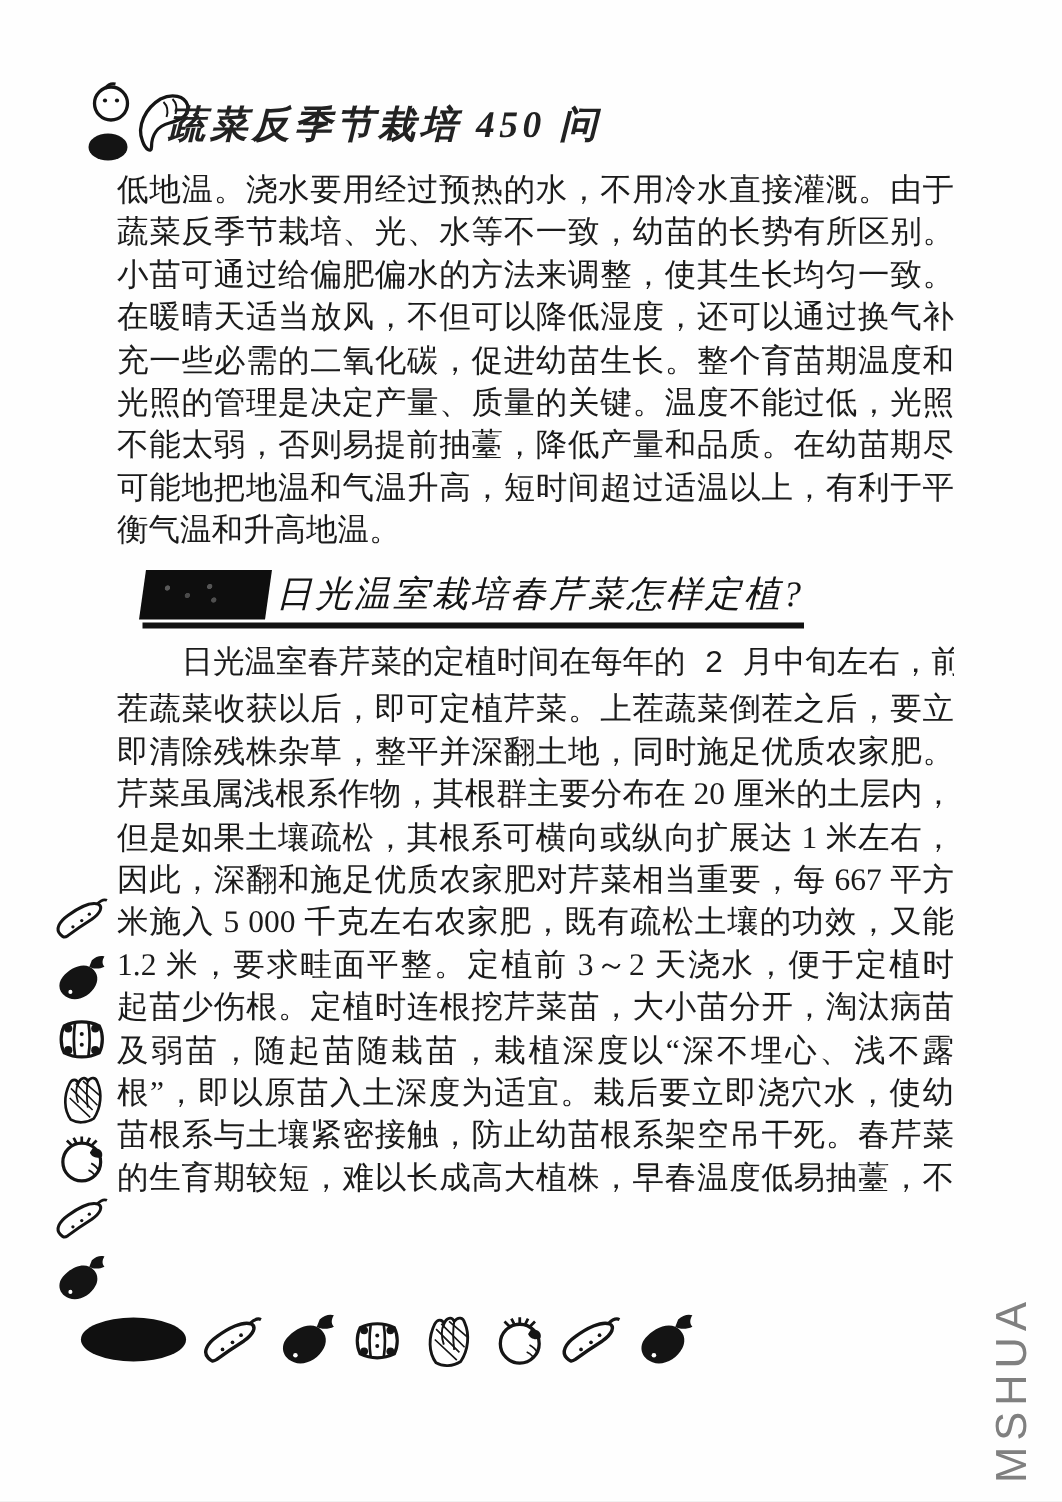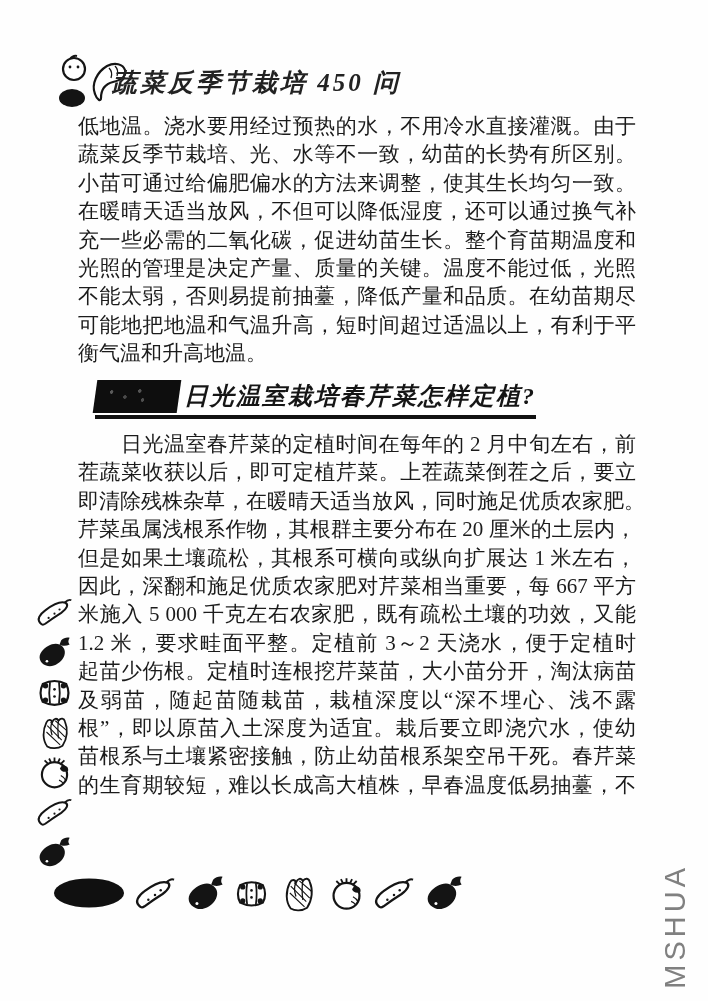--- a/index.html
+++ b/index.html
@@ -28,21 +28,21 @@
   .line {
     font-size: 21px;
     line-height: 28.4px;
     height: 28.4px;
     text-align: justify;
     text-align-last: justify;
     white-space: nowrap;
     overflow: hidden;
   }
   .line.short { text-align-last: left; }
-  .line.indent { text-indent: 2.05em; }
+  .line.indent { text-indent: 2.05em; font-family: Liberation Mono, monospace; }
 
   
   .section-heading-row {
     position: absolute; left: 95px; top: 380px;
     display: flex; align-items: flex-end;
     border-bottom: 4px solid #111;
     padding-bottom: 2px;
   }
   .q-box {
     width: 84px; height: 33px;
@@ -54,21 +54,21 @@
   .q-box::after {
     content: "";
     position: absolute; left: 12px; top: 8px; width: 40px; height: 16px;
     background:
       radial-gradient(circle 1.5px at 4px 4px,  #5a5a5a 1.5px, transparent 2px),
       radial-gradient(circle 1.5px at 18px 9px, #4a4a4a 1.5px, transparent 2px),
       radial-gradient(circle 1.5px at 32px 3px, #555 1.5px, transparent 2px),
       radial-gradient(circle 1.5px at 36px 12px,#4f4f4f 1.5px, transparent 2px);
   }
   .section-heading-text {
-    font-size: 24px; font-weight: bold; font-style: italic;
+    font-size: 24px; font-weight: normal; font-style: italic;
     letter-spacing: 2px; color: #151515;
     padding-bottom: 1px;
   }
 
   
   .left-icon-col {
     position: absolute; left: 36px; top: 594px;
     display: flex; flex-direction: column; gap: 4px;
   }
   .left-icon-col svg { width: 37px; height: 36px; }
@@ -169,21 +169,21 @@
   </div>
 
   <div class="section-heading-row">
     <div class="q-box"></div>
     <div class="section-heading-text">日光温室栽培春芹菜怎样定植?</div>
   </div>
 
   <div class="textblock section-body">
     <div class="line indent">日光温室春芹菜的定植时间在每年的 2 月中旬左右，前</div>
     <div class="line">茬蔬菜收获以后，即可定植芹菜。上茬蔬菜倒茬之后，要立</div>
-    <div class="line">即清除残株杂草，在暖晴天适当放风，同时施足优质农家肥。</div>
+    <div class="line">即清除残株杂草，整平并深翻土地，同时施足优质农家肥。</div>
     <div class="line">芹菜虽属浅根系作物，其根群主要分布在 20 厘米的土层内，</div>
     <div class="line">但是如果土壤疏松，其根系可横向或纵向扩展达 1 米左右，</div>
     <div class="line">因此，深翻和施足优质农家肥对芹菜相当重要，每 667 平方</div>
     <div class="line">米施入 5 000 千克左右农家肥，既有疏松土壤的功效，又能</div>
     <div class="line">1.2 米，要求畦面平整。定植前 3～2 天浇水，便于定植时</div>
     <div class="line">起苗少伤根。定植时连根挖芹菜苗，大小苗分开，淘汰病苗</div>
     <div class="line">及弱苗，随起苗随栽苗，栽植深度以“深不埋心、浅不露</div>
     <div class="line">根”，即以原苗入土深度为适宜。栽后要立即浇穴水，使幼</div>
     <div class="line">苗根系与土壤紧密接触，防止幼苗根系架空吊干死。春芹菜</div>
     <div class="line">的生育期较短，难以长成高大植株，早春温度低易抽薹，不</div>

